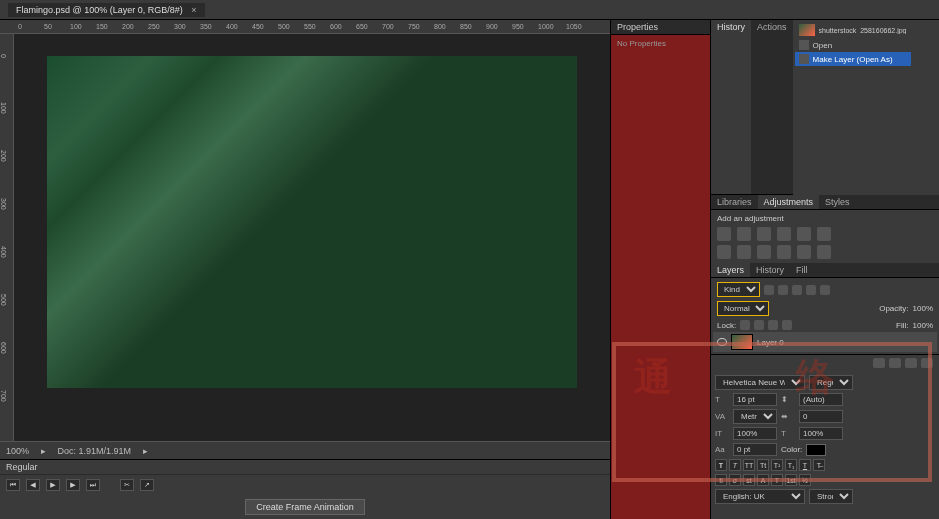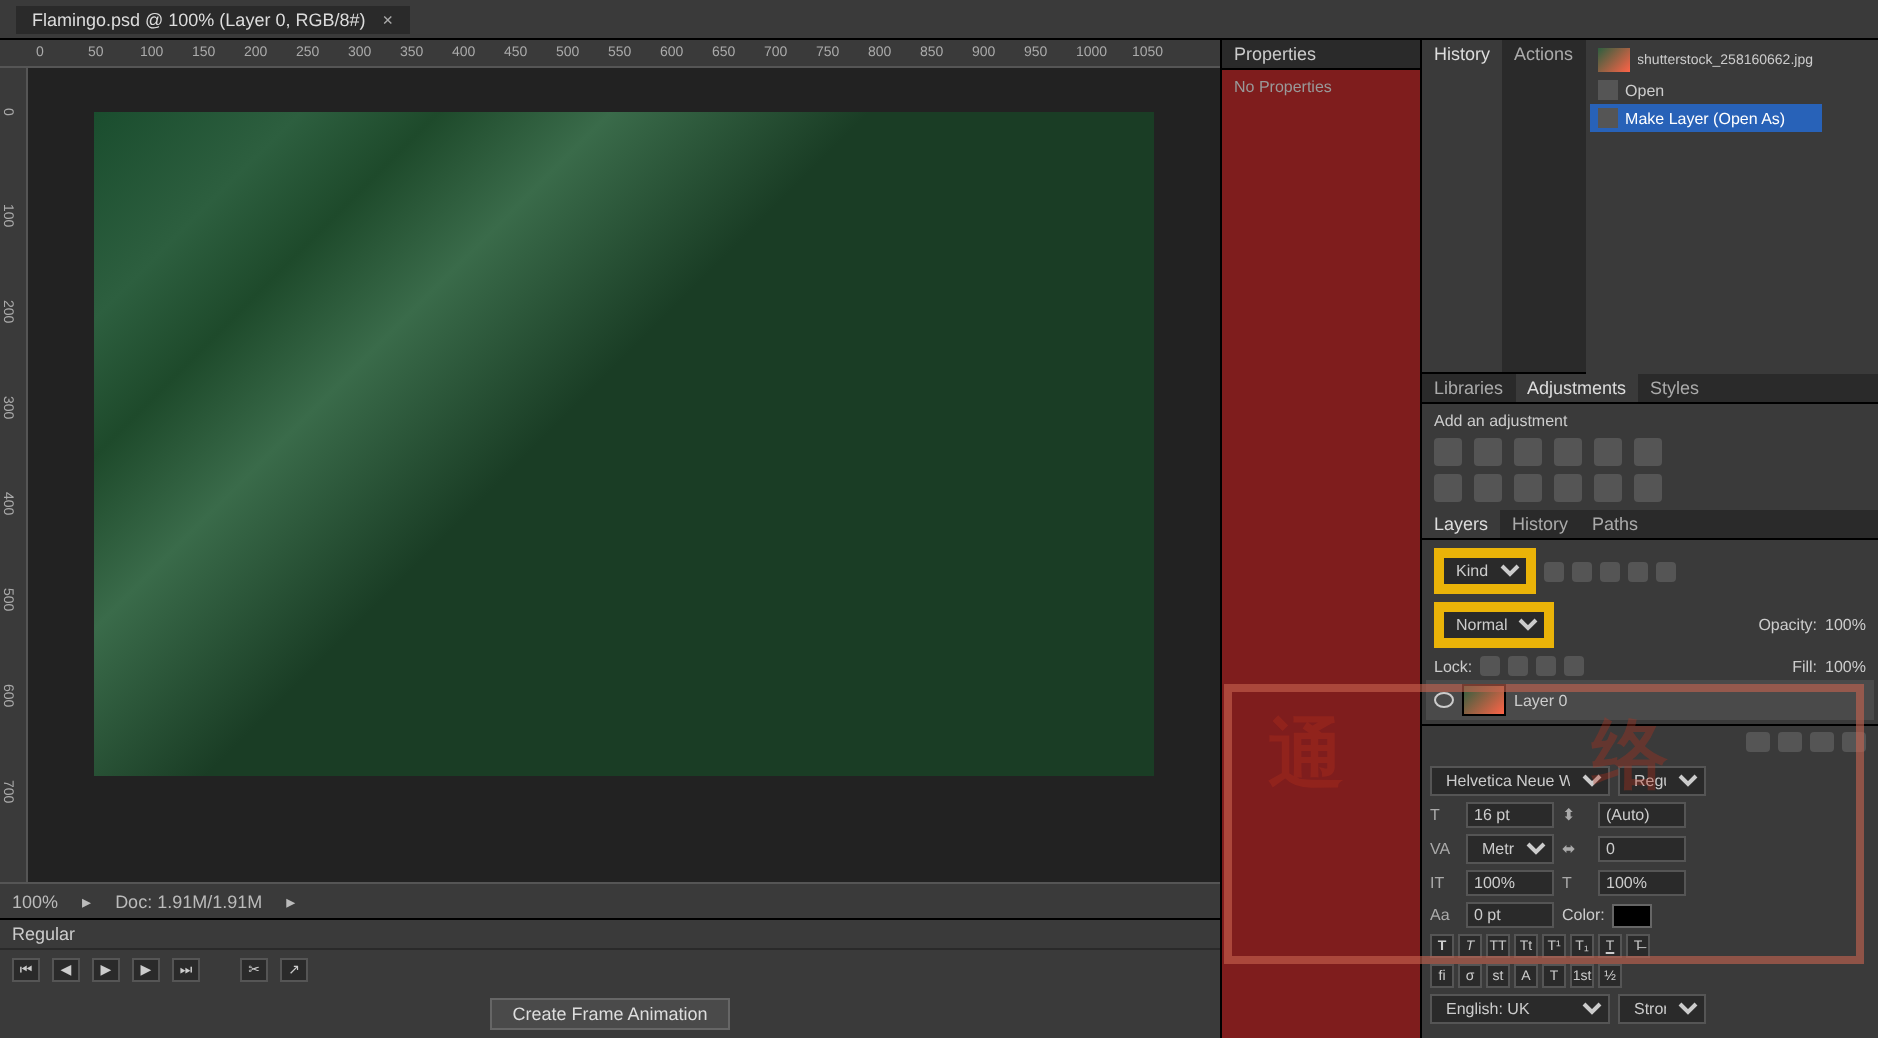--- a/index.html
+++ b/index.html
@@ -44,21 +44,21 @@
 .color-swatches { width: 20px; padding: 2px; }
 .color-sw { width: 14px; height: 14px; border: 1px solid #000; margin-bottom: 2px; }
 .color-picker { flex: 1; background: linear-gradient(to bottom, #5fc9d8 0%, #3a9db0 30%, #1a6a7a 60%, #0a3a45 100%); position: relative; }
 .hue-bar { width: 12px; background: linear-gradient(to bottom, #f00, #ff0, #0f0, #0ff, #00f, #f0f, #f00); }
 .val-bar { width: 12px; background: linear-gradient(to bottom, #fff, #000); margin-left: 2px; }
 .adjust-body { padding: 4px 6px; font-size: 8px; }
 .adj-icons { display: flex; gap: 6px; margin-top: 4px; flex-wrap: wrap; }
 .adj-icon { width: 14px; height: 14px; background: #555; border-radius: 2px; }
 .layers-body { padding: 2px; font-size: 8px; }
 .layer-controls { display: flex; gap: 4px; padding: 2px 4px; align-items: center; }
-.layer-controls select { background: #2a2a2a; color: #ccc; border: 5px solid #eab308; font-size: 8px; padding: 1px 2px; }
+.layer-controls select { background: #2a2a2a; color: #ccc; border: 1px solid #eab308; font-size: 8px; padding: 1px 2px; }
 .layer-row { display: flex; align-items: center; gap: 4px; padding: 2px 4px; background: #4a4a4a; }
 .eye-icon { width: 10px; height: 8px; border: 1px solid #ccc; border-radius: 50%; }
 .layer-thumb { width: 22px; height: 16px; background: linear-gradient(135deg,#2d5f3f,#ff6347); border: 1px solid #000; }
 .char-panel { padding: 4px; font-size: 8px; background: rgba(58,58,58,0.7); position: relative; }
 .char-row { display: flex; gap: 4px; margin-bottom: 3px; align-items: center; }
 .char-row input, .char-row select { background: #2a2a2a; color: #ccc; border: 1px solid #555; font-size: 8px; padding: 1px 3px; width: 44px; }
 .char-row select.wide { width: 90px; }
 .text-style-row { display: flex; gap: 2px; }
 .ts-btn { width: 12px; height: 12px; background: #2a2a2a; border: 1px solid #555; font-size: 7px; display: flex; align-items: center; justify-content: center; }
 .label-sm { width: 14px; color: #aaa; }
@@ -189,21 +189,21 @@
         <div class="adj-icon"></div>
         <div class="adj-icon"></div>
         <div class="adj-icon"></div>
         <div class="adj-icon"></div>
       </div>
     </div>
 
     <div class="panel-head">
       <div class="ptab active">Layers</div>
       <div class="ptab">History</div>
-      <div class="ptab">Paths</div>
+      <div class="ptab">Fill</div>
     </div>
     <div class="layers-body">
       <div class="layer-controls">
         <select><option>Kind</option></select>
         <div class="adj-icon" style="width:10px;height:10px"></div>
         <div class="adj-icon" style="width:10px;height:10px"></div>
         <div class="adj-icon" style="width:10px;height:10px"></div>
         <div class="adj-icon" style="width:10px;height:10px"></div>
         <div class="adj-icon" style="width:10px;height:10px"></div>
       </div>

